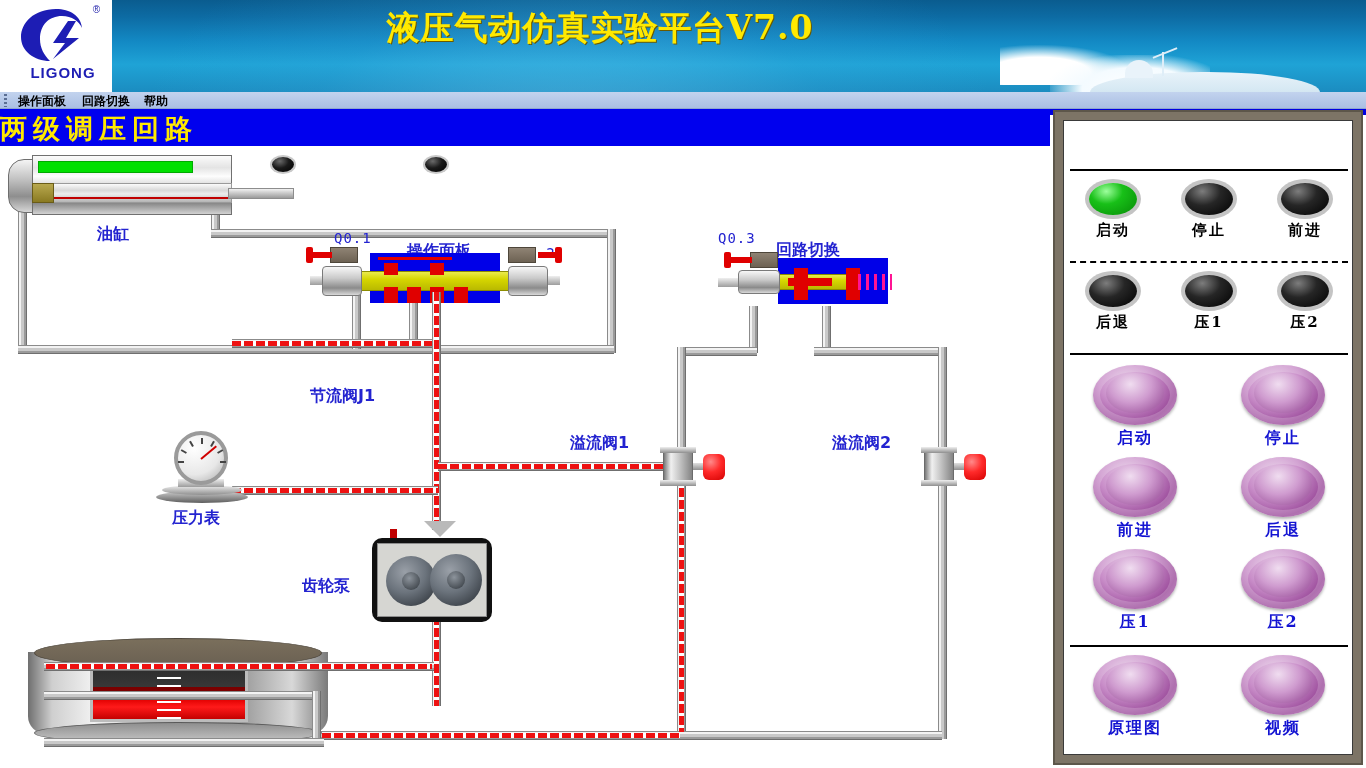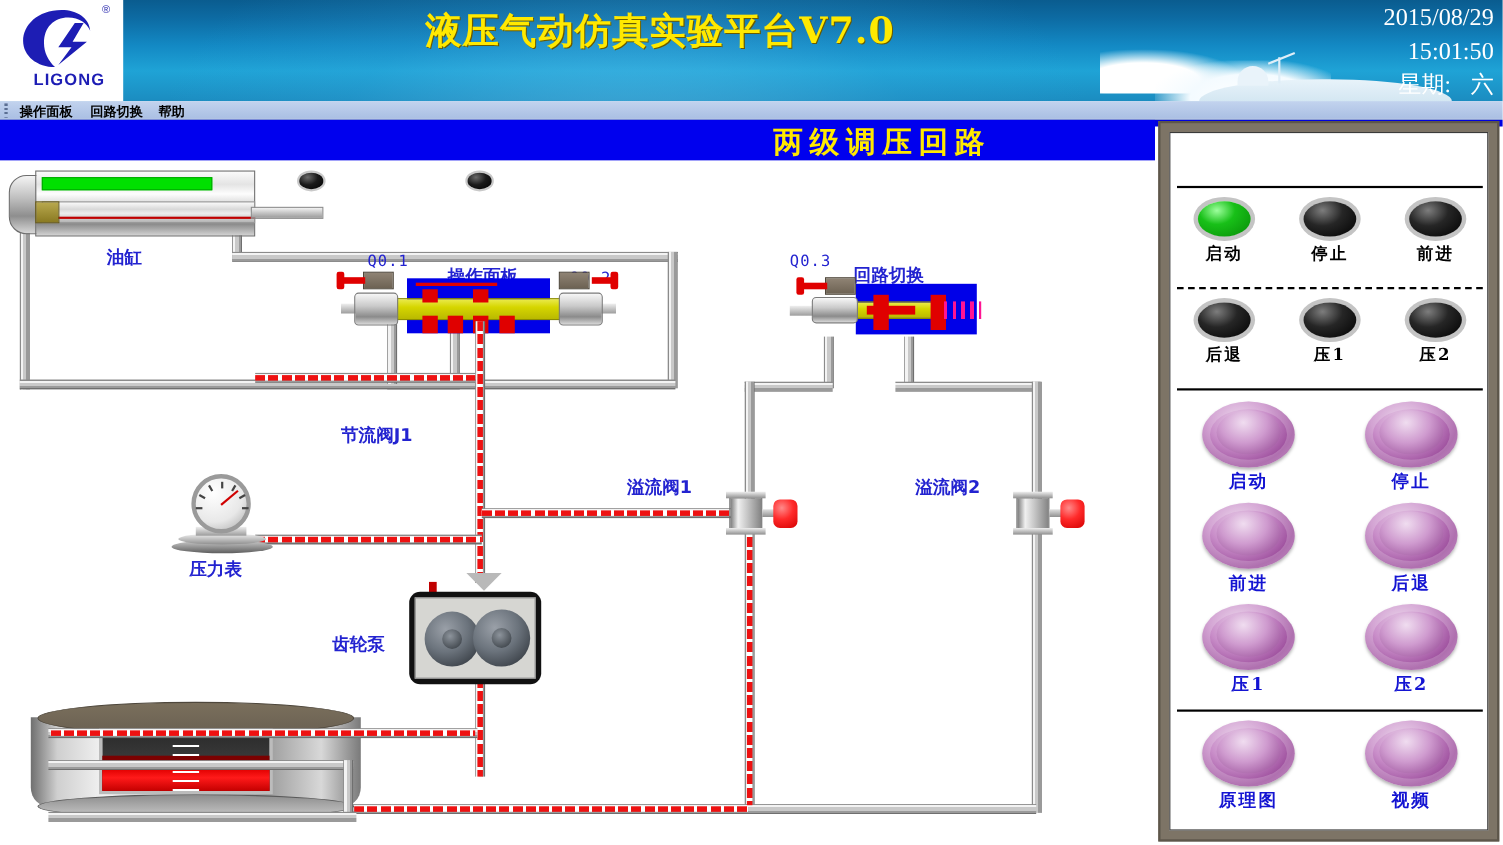--- a/index.html
+++ b/index.html
@@ -48,21 +48,21 @@
     background:linear-gradient(180deg,#c2d3ee 0%, #aabfe3 100%); border-bottom:1px solid #8fa6cf; }
   #menubar .grip { position:absolute; left:4px; top:2px; width:3px; height:13px;
     background:repeating-linear-gradient(180deg,#5b6f93 0 2px,transparent 2px 4px); }
   #menubar .mi { position:absolute; top:1px; font-size:12px; color:#000; font-weight:bold;
     padding:0 4px; cursor:default; }
 
   #menubar-under { position:absolute; left:0; top:109px; width:1366px; height:6px; background:#0000e0; }
 
   
   #subtitle-bar { position:absolute; left:0; top:109px; width:1050px; height:37px; background:#0000ee; }
-  #subtitle-bar .txt { position:absolute; left:0; top:2px; width:901px; text-align:right;
+  #subtitle-bar .txt { position:absolute; left:0; top:2px; width:901px; text-align:left;
     font-size:27px; font-weight:bold; color:#ffe900; letter-spacing:6px;
     font-family:"DejaVu Serif","Liberation Serif",serif; }
 
   
   #diagram { position:absolute; left:0; top:146px; width:1050px; height:622px; background:#fff; }
   .lbl { position:absolute; color:#2323d0; font-size:16px; font-weight:bold; white-space:nowrap;
     font-family:"DejaVu Sans","Liberation Sans",sans-serif; }
   .lbl-mono { position:absolute; color:#2323d0; font-size:14px; white-space:nowrap;
     font-family:"DejaVu Sans Mono","Liberation Mono",monospace; letter-spacing:1px; }
 
@@ -245,27 +245,20 @@
     <svg class="mark" viewBox="0 0 80 58">
       <path d="M40 3 C18 3 5 17 5 31 C5 45 18 55 34 55 C28 49 24 42 24 33 C24 19 33 10 46 10 C56 10 63 15 66 22 C65 10 54 3 40 3 Z" fill="#1d1db4"></path>
       <path d="M52 15 L37 37 L49 37 L37 53 L63 32 L50 32 L60 15 Z" fill="#1d1db4"></path>
     </svg>
     <div class="reg">®</div>
     <div class="brand">LIGONG</div>
   </div>
 
   <div id="app-title">液压气动仿真实验平台V7.0</div>
 
-  <div id="clock">
-    <div class="line">2015/08/29</div>
-    <div class="line">15:01:50</div>
-    <div class="wk">
-      <span>星期:</span><span class="sp"></span><span>六</span>
-    </div>
-  </div>
 </div>
 
 <div id="menubar">
   <div class="grip"></div>
   <div class="mi" style="left:14px">操作面板</div>
   <div class="mi" style="left:78px">回路切换</div>
   <div class="mi" style="left:140px">帮助</div>
 </div>
 <div id="menubar-under"></div>
 

